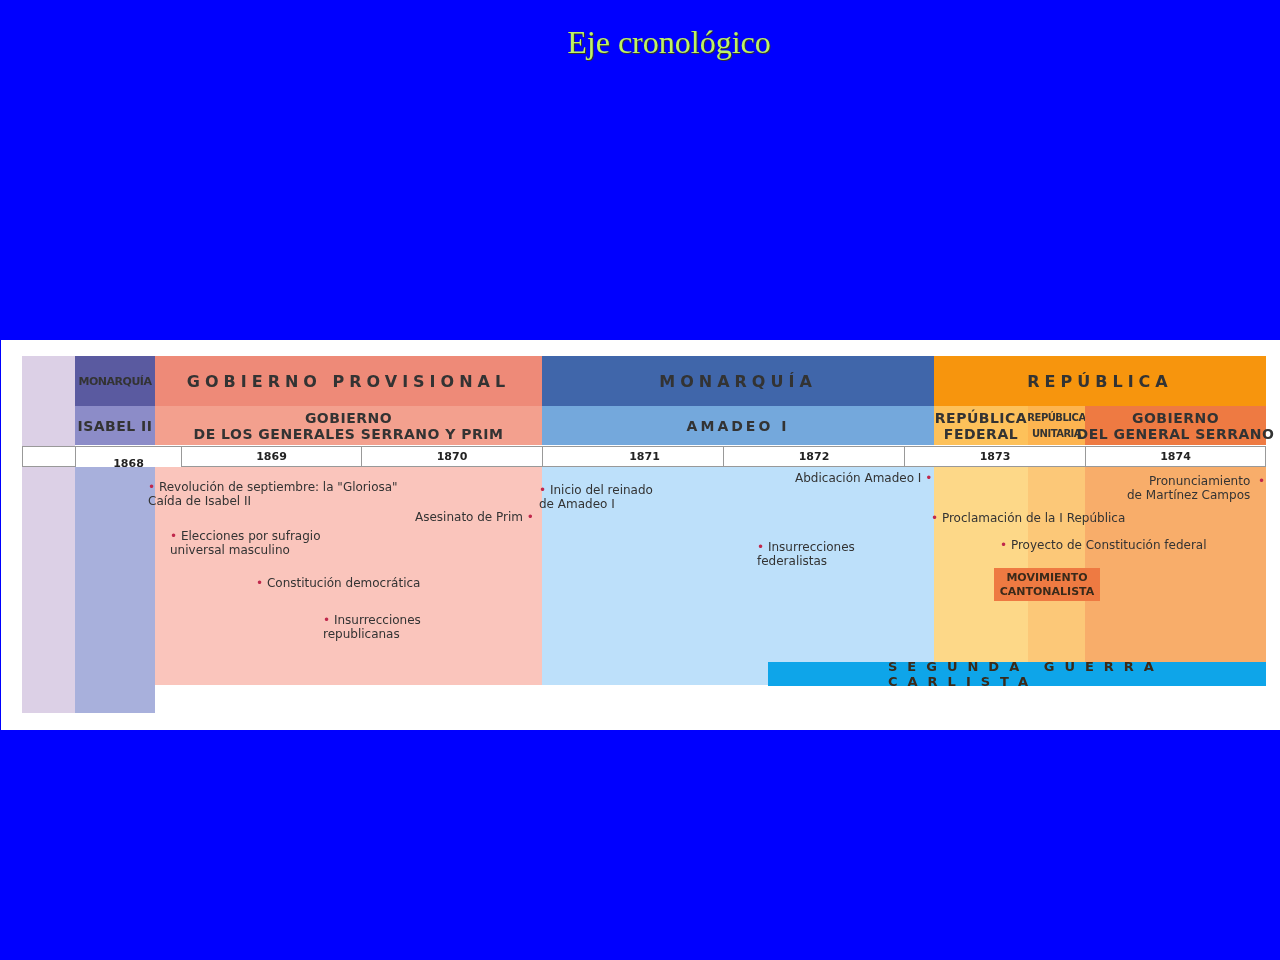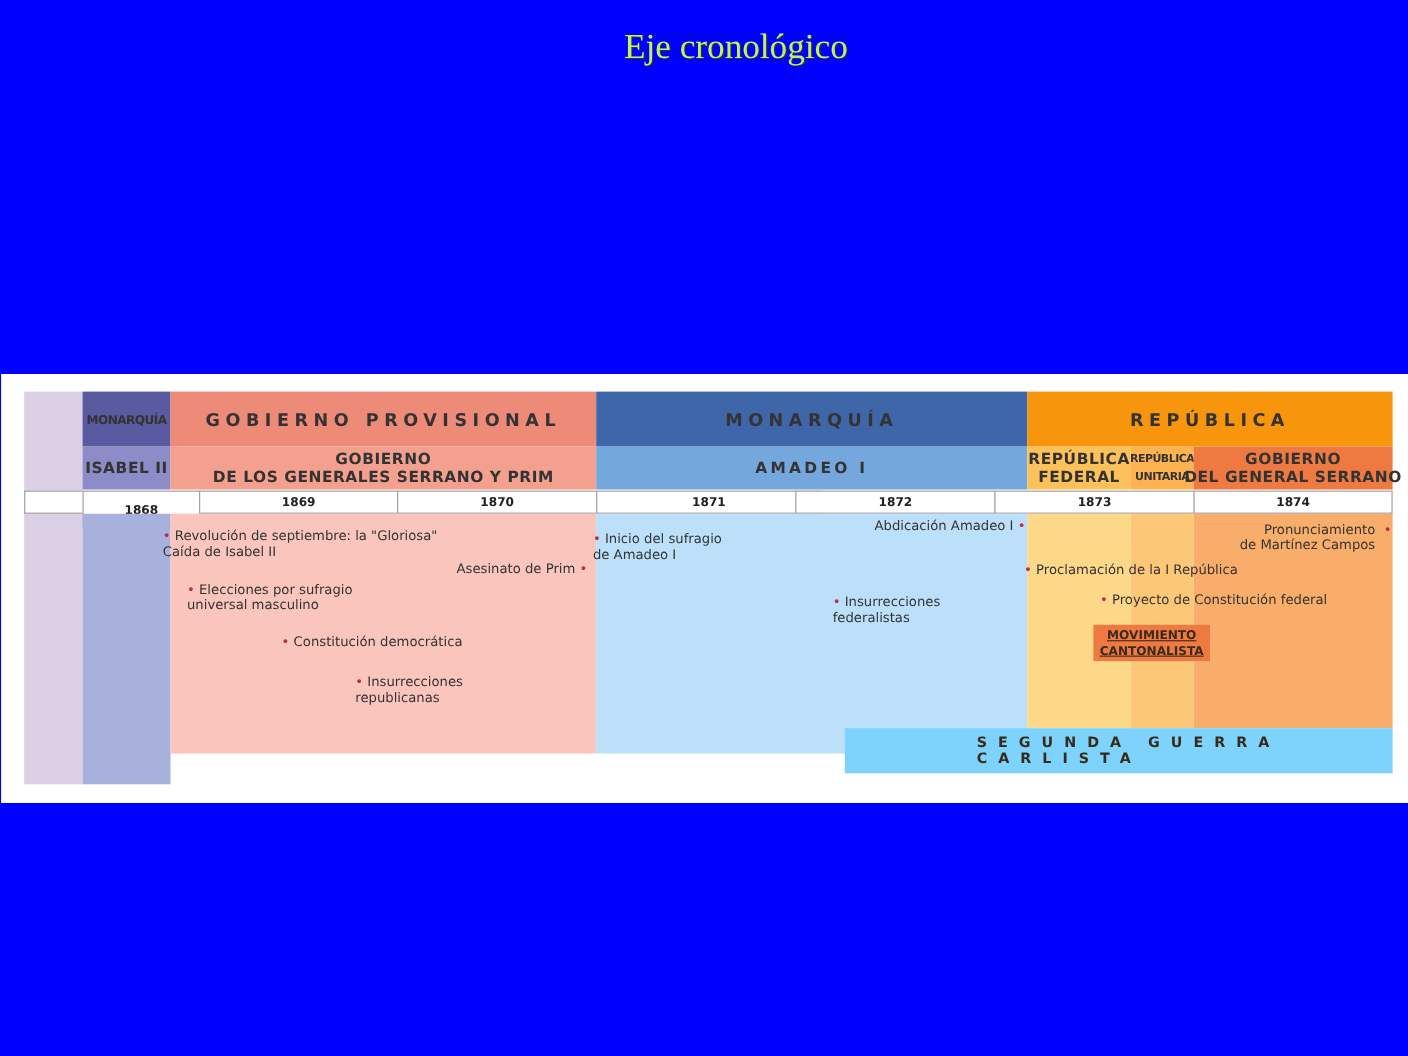--- a/index.html
+++ b/index.html
@@ -57,27 +57,27 @@
   <div class="abs" style="left:1084px;top:127px;width:181px;height:195px;background:#f8ad6a;"></div>
 
   <div class="ev" style="left:147px;top:140px;"><span class="dot">• </span><span>Revolución de septiembre: la "Gloriosa"
 Caída de Isabel II</span></div>
   <div class="ev" style="left:169px;top:189px;"><span class="dot">• </span><span>Elecciones por sufragio
 universal masculino</span></div>
   <div class="ev" style="left:255px;top:236px;"><span class="dot">• </span><span>Constitución democrática</span></div>
   <div class="ev" style="left:322px;top:273px;"><span class="dot">• </span><span>Insurrecciones
 republicanas</span></div>
   <div class="ev" style="left:414px;top:170px;"><span>Asesinato de Prim</span><span class="dot"> •</span></div>
-  <div class="ev" style="left:538px;top:143px;"><span class="dot">• </span><span>Inicio del sufragio
+  <div class="ev" style="left:538px;top:143px;"><span class="dot">• </span><span>Inicio del reinado
 de Amadeo I</span></div>
   <div class="ev" style="left:756px;top:200px;"><span class="dot">• </span><span>Insurrecciones
 federalistas</span></div>
   <div class="ev" style="left:794px;top:131px;"><span>Abdicación Amadeo I</span><span class="dot"> •</span></div>
   <div class="ev" style="left:930px;top:171px;"><span class="dot">• </span><span>Proclamación de la I República</span></div>
   <div class="ev" style="left:999px;top:198px;"><span class="dot">• </span><span>Proyecto de Constitución federal</span></div>
-  <div class="abs hdr" style="left:993px;top:228px;width:106px;height:33px;background:#ee7a42;font-size:11px;line-height:14px;white-space:pre;color:#3a2a1a;text-decoration:underline;">MOVIMIENTO
+  <div class="abs hdr" style="left:993px;top:228px;width:106px;height:33px;background:#ee7a42;font-size:11px;line-height:14px;white-space:pre;color:#3a2a1a;">MOVIMIENTO
 CANTONALISTA</div>
   <div class="ev" style="left:1126px;top:134px;text-align:right;"><span>Pronunciamiento
 de Martínez Campos</span></div>
   <div class="ev" style="left:1257px;top:134px;"><span class="dot">•</span></div>
 
-  <div class="abs band" style="left:767px;top:322px;width:498px;height:41px;background:#7dd3fc;padding-left:120px;">SEGUNDA GUERRA CARLISTA</div>
+  <div class="abs band" style="left:767px;top:322px;width:498px;height:24px;background:#0ea5e9;padding-left:120px;">SEGUNDA GUERRA CARLISTA</div>
 </div>
 
 </body></html>

